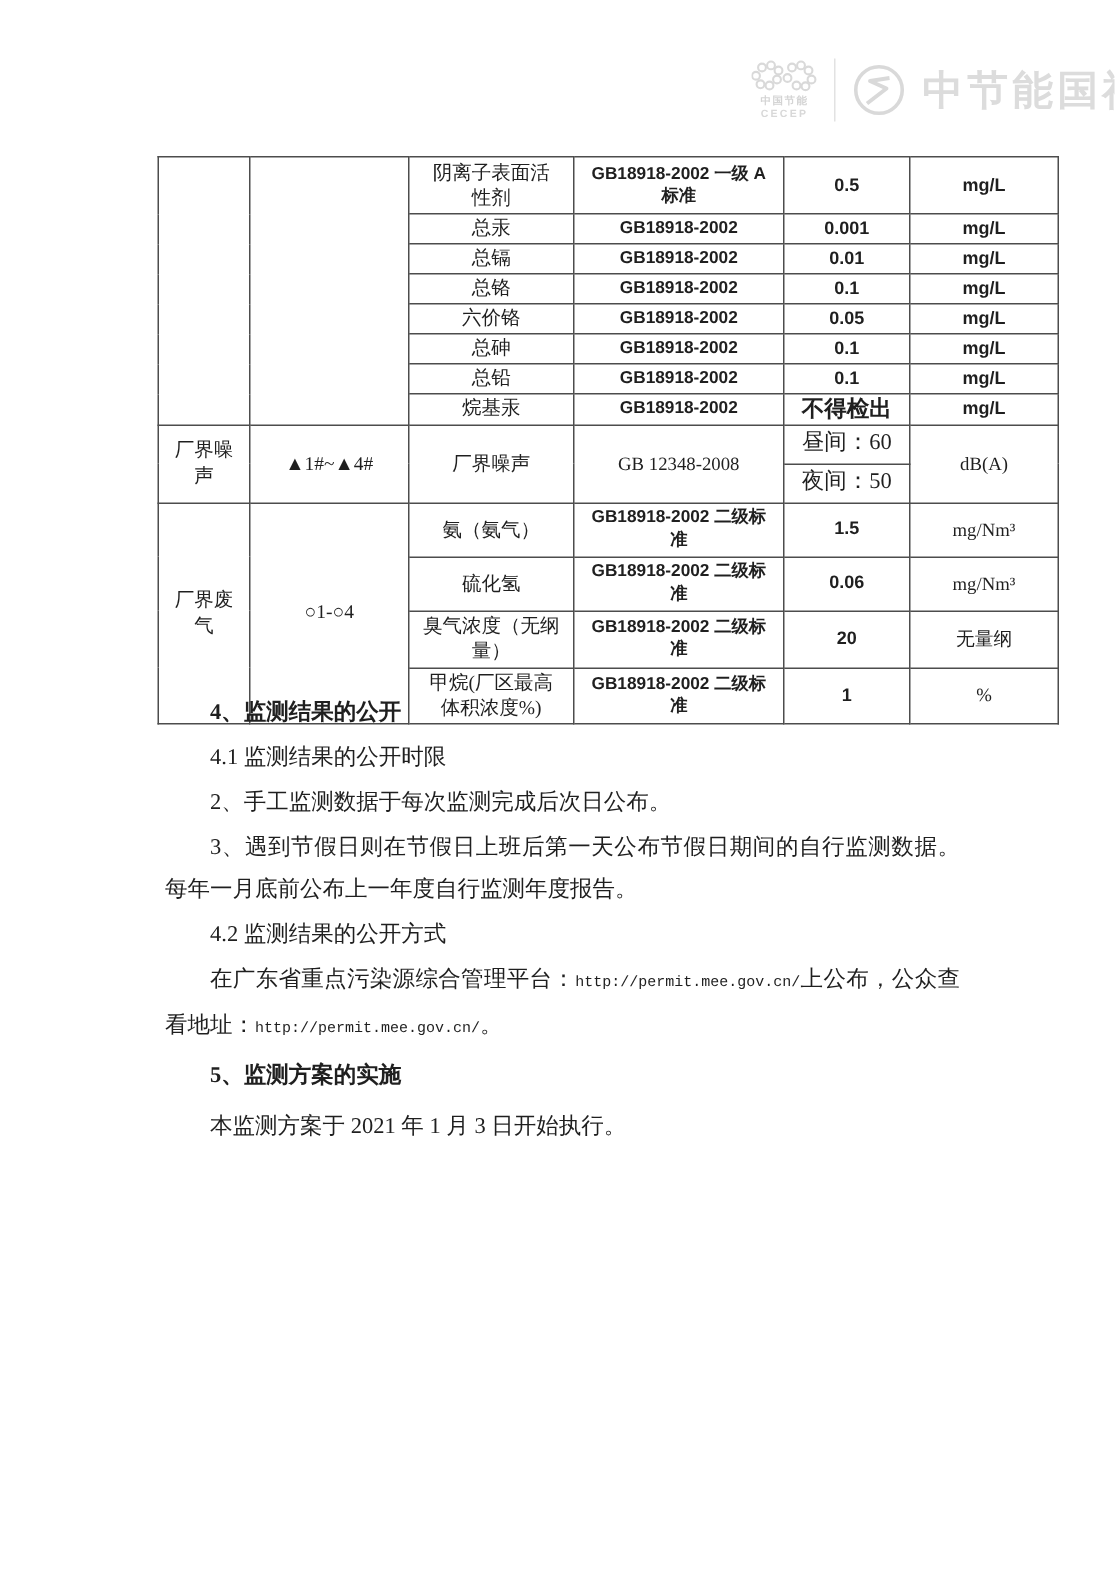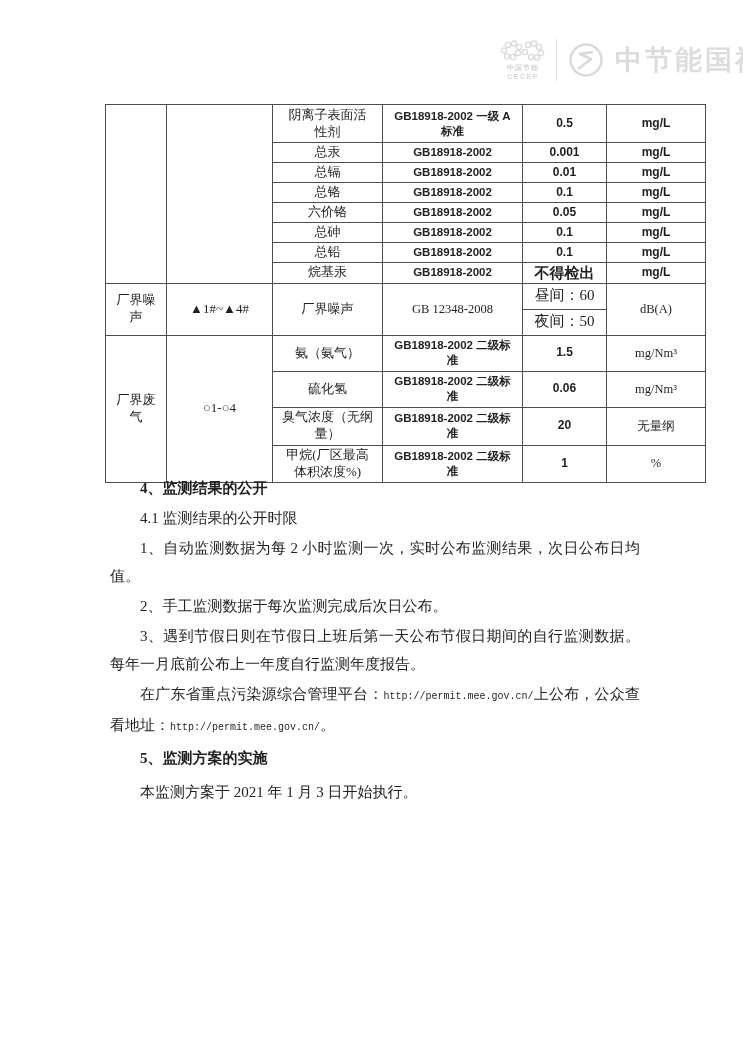--- a/index.html
+++ b/index.html
@@ -28,21 +28,21 @@
   .std{font-family:"Liberation Sans","DejaVu Sans",sans-serif;font-weight:600;font-size:11.5px;}
   .std-serif{font-family:"Liberation Serif","DejaVu Serif",serif;font-weight:400;font-size:12.5px;}
   .val{font-family:"Liberation Sans","DejaVu Sans",sans-serif;font-weight:600;font-size:12px;}
   .val-cjk{font-size:15px;margin-top:11px;}
   .unit-sans{font-family:"Liberation Sans","DejaVu Sans",sans-serif;font-weight:600;font-size:12px;}
   .unit-serif{font-size:12.5px;}
   tr.rw1{height:38px;} tr.rw{height:20px;} tr.rn{height:26px;}
   tr.rg1{height:36px;} tr.rg2{height:36px;} tr.rg3{height:38px;} tr.rg4{height:37px;}
 
   
-  .content{position:absolute;left:110px;top:474px;width:530px;font-size:15px;
+  .content{position:absolute;left:110px;top:461px;width:530px;font-size:15px;
            line-height:28px;text-align:justify;}
   .content p{margin:0 0 2px 0;text-indent:2em;}
   .content p.hb{font-weight:700;}
   .content p.last{margin-top:6px;}
   .url{font-family:"Liberation Mono","DejaVu Sans Mono",monospace;font-size:10px;}
 </style>
 </head>
 <body>
 
 <div class="page">
@@ -186,21 +186,21 @@
 准</td>
         <td class="val">1</td>
         <td class="unit-serif">%</td>
       </tr>
     </tbody>
   </table>
 
   <div class="content">
     <p class="hb">4、监测结果的公开</p>
     <p>4.1 监测结果的公开时限</p>
-    <p>1、自动监测数据为每 2 小时监测一次，实时公布监测结果，次日公布日均值。</p>
     <p>2、手工监测数据于每次监测完成后次日公布。</p>
     <p>3、遇到节假日则在节假日上班后第一天公布节假日期间的自行监测数据。每年一月底前公布上一年度自行监测年度报告。</p>
+    <p>4.2 监测结果的公开方式</p>
     <p><span>在广东省重点污染源综合管理平台：</span><span class="url">http://permit.mee.gov.cn/</span><span>上公布，公众查看地址：</span><span class="url">http://permit.mee.gov.cn/</span><span>。</span></p>
     <p class="hb">5、监测方案的实施</p>
     <p class="last">本监测方案于 2021 年 1 月 3 日开始执行。</p>
   </div>
 
 </div>
 
 </body></html>

